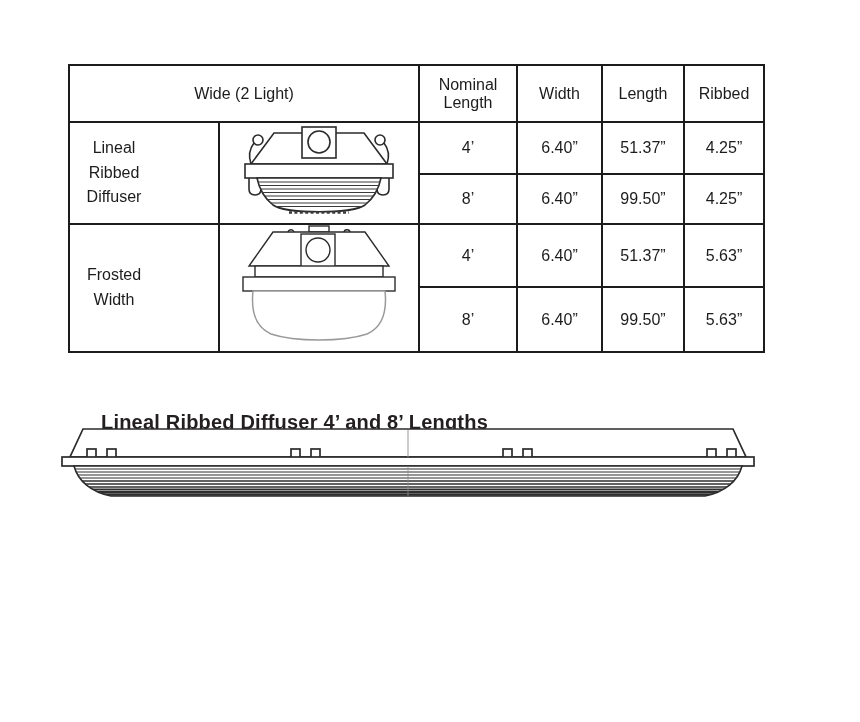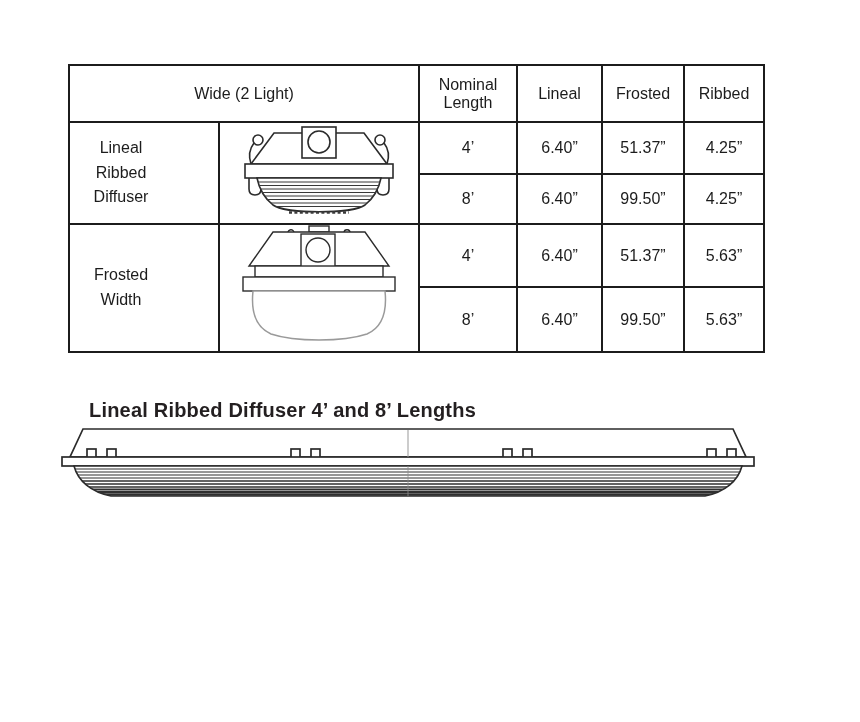--- a/index.html
+++ b/index.html
@@ -29,32 +29,31 @@
     padding-left:150px;
     font-weight:normal;
   }
   td.label-cell{
     text-align:left;vertical-align:top;
     padding:13px 0 0 24px;
   }
   td.label-cell span{
     display:block;max-width:88px;
     line-height:1.55;
-    padding-left:7px;
   }
   td.fig-cell{vertical-align:middle;text-align:center;}
   .rh-head{height:57px;}
   .rh-1{height:51px;}
   .rh-2{height:50px;}
   .rh-3{height:63px;}
   .rh-4{height:65px;}
   
   .sec-heading{
     position:absolute;left:85px;
-    margin:4px;font-size:20px;font-weight:bold;
+    margin:16px;font-size:20px;font-weight:bold;
     color:#231f20;letter-spacing:.2px;
     white-space:nowrap;
   }
   #heading-1{top:395px;}
   #heading-2{top:538px;}
   .side-fig{position:absolute;left:61px;}
   #sideview-1{top:426px;}
   #sideview-2{top:568px;}
 </style>
 </head>
@@ -70,22 +69,22 @@
         <col style="width:85px">
       <col style="width:82px">
         <col style="width:80px">
     </colgroup>
     <tbody>
         <tr class="rh-head">
       <th colspan="2" class="merged-head">
         <span>Wide (2 Light)</span>
       </th>
       <th>Nominal Length</th>
-      <th>Lineal</th>
-      <th>Frosted</th>
+      <th>Width</th>
+      <th>Length</th>
       <th>Ribbed</th>
     </tr>
 
     <tr class="rh-1">
       <td rowspan="2" class="label-cell">
         <span>Lineal Ribbed Diffuser</span>
       </td>
       <td rowspan="2" class="fig-cell">
         
         <svg width="180" height="96" viewBox="0 0 180 96">

